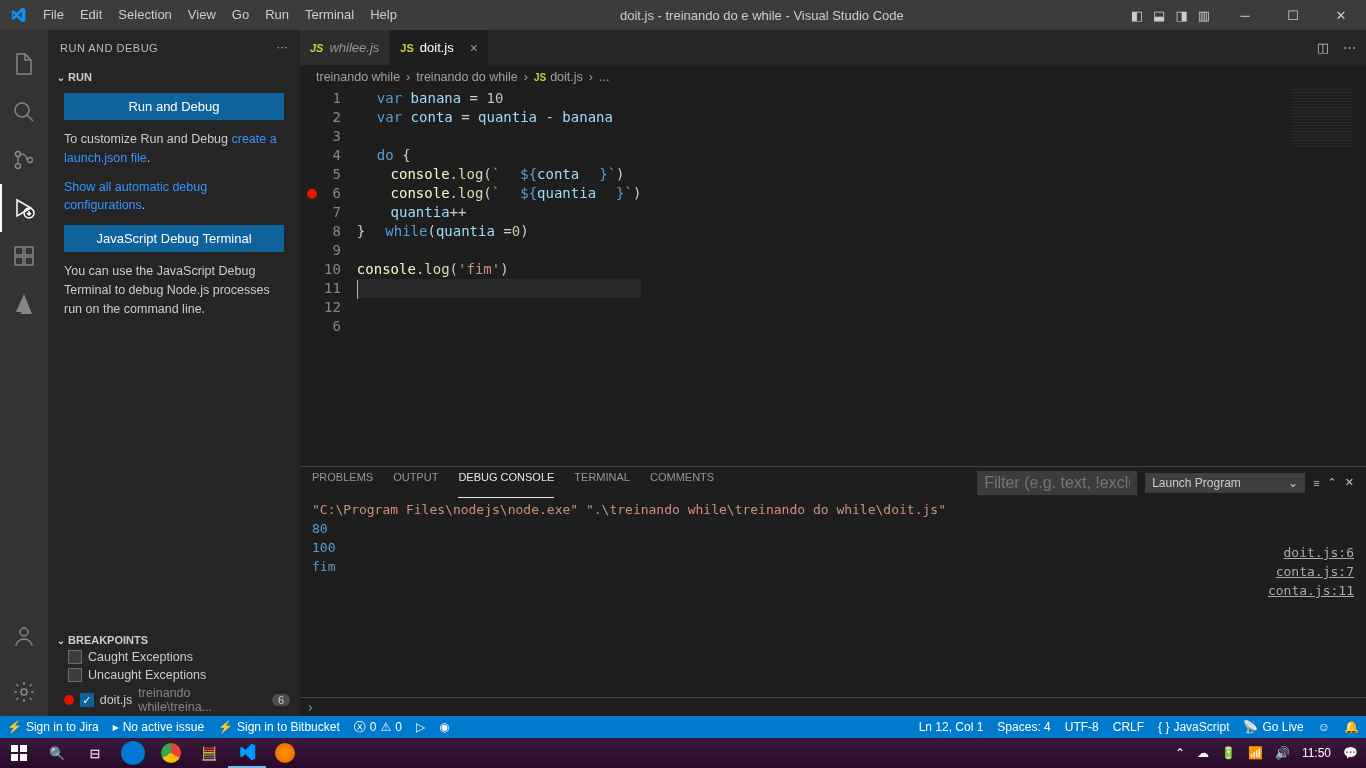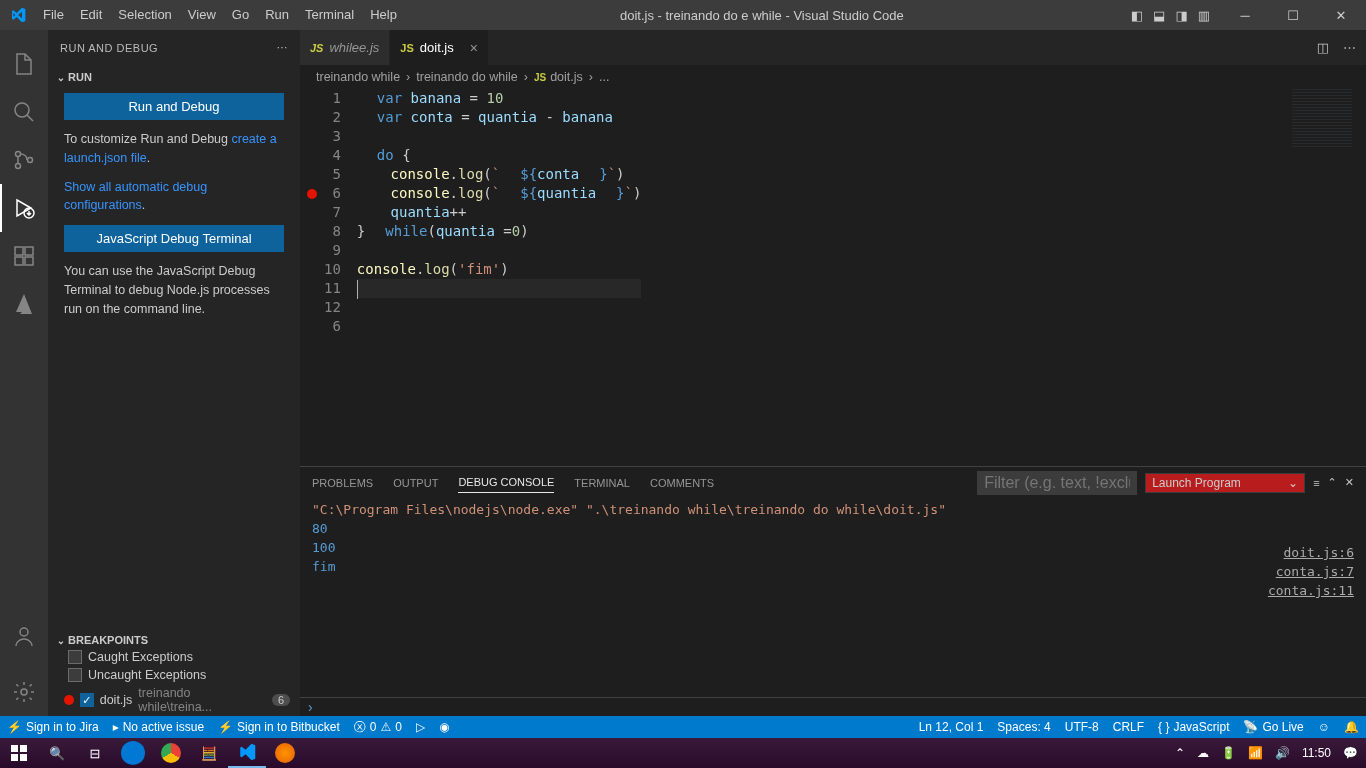--- a/index.html
+++ b/index.html
@@ -55,26 +55,26 @@
 .code-content div { height: 19px; line-height: 19px; white-space: pre; }
 .cursor-line { background: #282828; border-top: 1px solid #282828; border-bottom: 1px solid #282828; }
 .k-blue { color: #569cd6; margin-left: 20px; }
 .k-var { color: #9cdcfe; }
 .k-num { color: #b5cea8; }
 .k-str { color: #ce9178; }
 .k-func { color: #dcdcaa; }
 .k-obj { color: #fef9c3; }
 .minimap { position: absolute; right: 14px; top: 0; width: 60px; height: 60px; background: repeating-linear-gradient(#3a3d41 0 1px, transparent 1px 3px); opacity: 0.4; }
 .panel { height: 250px; border-top: 1px solid #414141; background: #1e1e1e; display: flex; flex-direction: column; }
-.panel-tabs { height: 31px; display: flex; align-items: center; padding: 0 12px; gap: 20px; font-size: 11px; }
+.panel-tabs { height: 31px; display: flex; padding: 0 12px; gap: 20px; font-size: 11px; }
 .ptab { color: #969696; cursor: pointer; padding: 4px 0; }
 .ptab.active { color: #e7e7e7; border-bottom: 1px solid #e7e7e7; }
 .panel-right { margin-left: auto; display: flex; align-items: center; gap: 8px; }
 .filter-input { background: #3c3c3c; border: 1px solid #3c3c3c; color: #cccccc; padding: 2px 6px; width: 160px; font-size: 16px; }
-.launch-select { background: #b91c1c; border: 1px solid #3c3c3c; color: #cccccc; padding: 2px 6px; width: 160px; display: flex; justify-content: space-between; align-items: center; font-size: 12px; }
+.launch-select { background: #404040; border: 1px solid #3c3c3c; color: #cccccc; padding: 2px 6px; width: 160px; display: flex; justify-content: space-between; align-items: center; font-size: 12px; }
 .panel-body { flex: 1; padding: 4px 12px; font-family: Consolas, monospace; font-size: 13px; overflow: auto; }
 .con-line { display: flex; justify-content: space-between; height: 19px; }
 .con-cmd { color: #ce9178; }
 .con-out { color: #569cd6; }
 .con-src { color: #aaaaaa; text-decoration: underline; cursor: pointer; margin-top: 24px; }
 .panel-input-bar { height: 19px; border-top: 1px solid #414141; display: flex; align-items: center; padding: 0 8px; }
 .chev-in { color: #569cd6; font-size: 14px; }
 .statusbar { height: 22px; background: #007acc; color: #ffffff; display: flex; align-items: center; font-size: 12px; }
 .sb-item { padding: 0 7px; height: 22px; display: flex; align-items: center; gap: 4px; cursor: pointer; }
 .sb-right { margin-left: auto; display: flex; }

